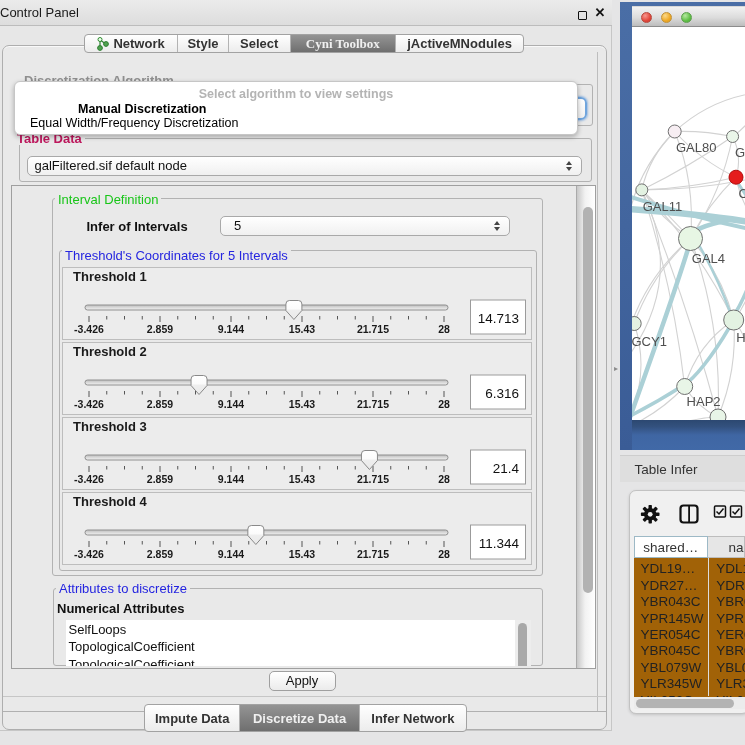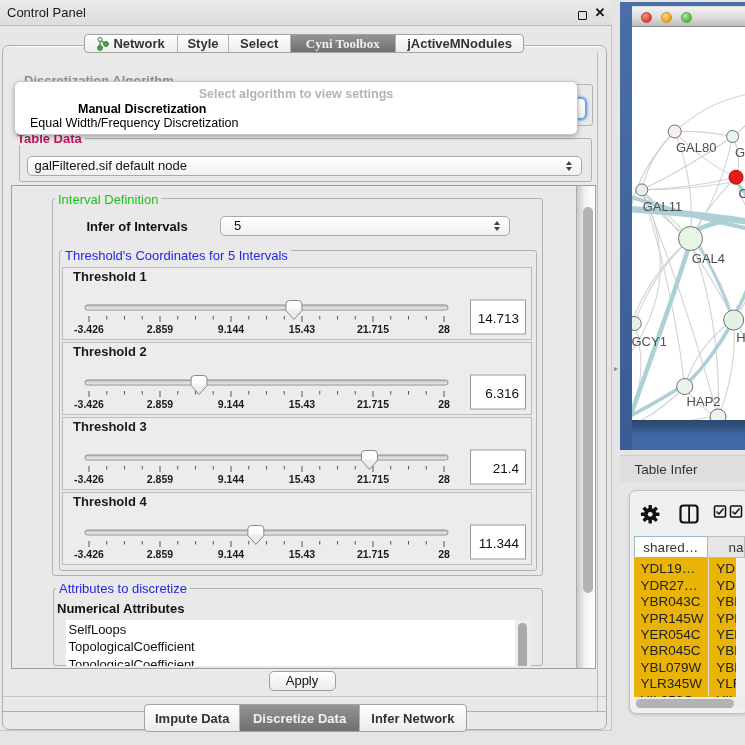--- a/index.html
+++ b/index.html
@@ -1,21 +1,21 @@
 <!DOCTYPE html>
 <html><head><meta charset="utf-8">
 <style>
 * { margin:0; padding:0; box-sizing:border-box; }
 html,body { width:745px; height:745px; overflow:hidden; font-family:"Liberation Sans",sans-serif; background:#e5e5e6; }
 .abs { position:absolute; }
 #cpwin { position:absolute; left:0; top:0; width:612px; height:731px; background:#e7e7e7;
   border-right:1px solid #c6c6c6; border-bottom:1px solid #c6c6c6; }
 #cptitle { position:absolute; left:0; top:0; width:612px; height:26px;
   background:linear-gradient(#ebebeb,#dddddd); border-bottom:1px solid #bcbcbc;
-  font-size:13px; color:#1a1a1a; line-height:26px; padding-left:7px; }
+  font-size:13px; color:#1a1a1a; line-height:26px; }
 #icoFloat { position:absolute; left:578px; top:11px; width:9px; height:9px; border:1.5px solid #111; border-radius:1px; }
 #icoClose { position:absolute; left:592px; top:0px; width:16px; height:26px; line-height:26px; font-size:13px; font-weight:bold; color:#111; text-align:center; }
 #content { position:absolute; left:2px; top:45px; width:605px; height:685px; background:#e9e9e9;
   border:1px solid #aeaeae; border-radius:7px; box-shadow:inset 0 1px 0 rgba(255,255,255,.7); }
 
 .tabstrip { position:absolute; display:flex; border:1px solid #a2a2a2; border-radius:4px;
   background:linear-gradient(#ffffff,#ececec); overflow:hidden; }
 .tabstrip .seg { font-size:13px; font-weight:bold; color:#333; text-align:center; border-right:1px solid #b3b3b3; display:flex; align-items:center; justify-content:center; }
 .tabstrip .seg:last-child { border-right:none; }
 .tabstrip .sel { background:linear-gradient(#949494,#6f6f6f); color:#f0f0f0; }
@@ -61,21 +61,21 @@
 #netbottom { position:absolute; left:632px; top:419.5px; width:113px; height:30px;
   background:linear-gradient(#2c4871 0%,#33517e 22%,#3f66a3 50%,#4169a7 100%); }
 #tpbar { position:absolute; left:619.5px; top:454.5px; width:125.5px; height:27.5px; background:#dedede;
   border-top:1px solid #cdcdcd; font-size:13.5px; color:#333; line-height:27.5px; padding-left:15px; }
 #tblwin { position:absolute; left:629px; top:490px; width:120px; height:224px; background:#f0f0f0;
   border:1px solid #c2c2c2; border-radius:7px; box-shadow:0 1px 3px rgba(0,0,0,.15); overflow:hidden; }
 #tblhead1 { position:absolute; left:634px; top:536px; width:73.5px; height:22px; background:#ffffff;
   border:1px solid #9db9c6; font-size:13.5px; color:#333; text-align:center; line-height:21px; }
 #tblhead2 { position:absolute; left:707.5px; top:536px; width:37.5px; height:22px; background:#e6e6e6;
   border:1px solid #bdbdbd; border-left:none; font-size:13.5px; color:#333; line-height:21px; overflow:hidden; }
-#tblbody { position:absolute; left:634px; top:558px; width:102px; height:139px; background:#eab308; overflow:hidden; }
+#tblbody { position:absolute; left:634px; top:558px; width:111px; height:139px; background:#a16207; overflow:hidden; }
 .trow { position:absolute; left:0; width:111px; height:16.4px; font-size:13.5px; color:#222; }
 .trow .c1 { position:absolute; left:6.5px; }
 .trow .c2 { position:absolute; left:82.3px; }
 #colline { position:absolute; left:707.5px; top:558px; width:1px; height:137.5px; background:#dcdcdc; }
 #hsb { position:absolute; left:634px; top:697px; width:111px; height:12px; background:#ececec; }
 #hsb .th { position:absolute; left:2px; top:2px; width:98px; height:9px; background:#b3b3b3; border-radius:4.5px; }
 #grip { position:absolute; left:614px; top:363.5px; width:7px; height:9px; color:#8a8a8a; font-size:8px; line-height:9px; }
 text { font-family:"Liberation Sans",sans-serif; }
 </style></head>
 <body>

